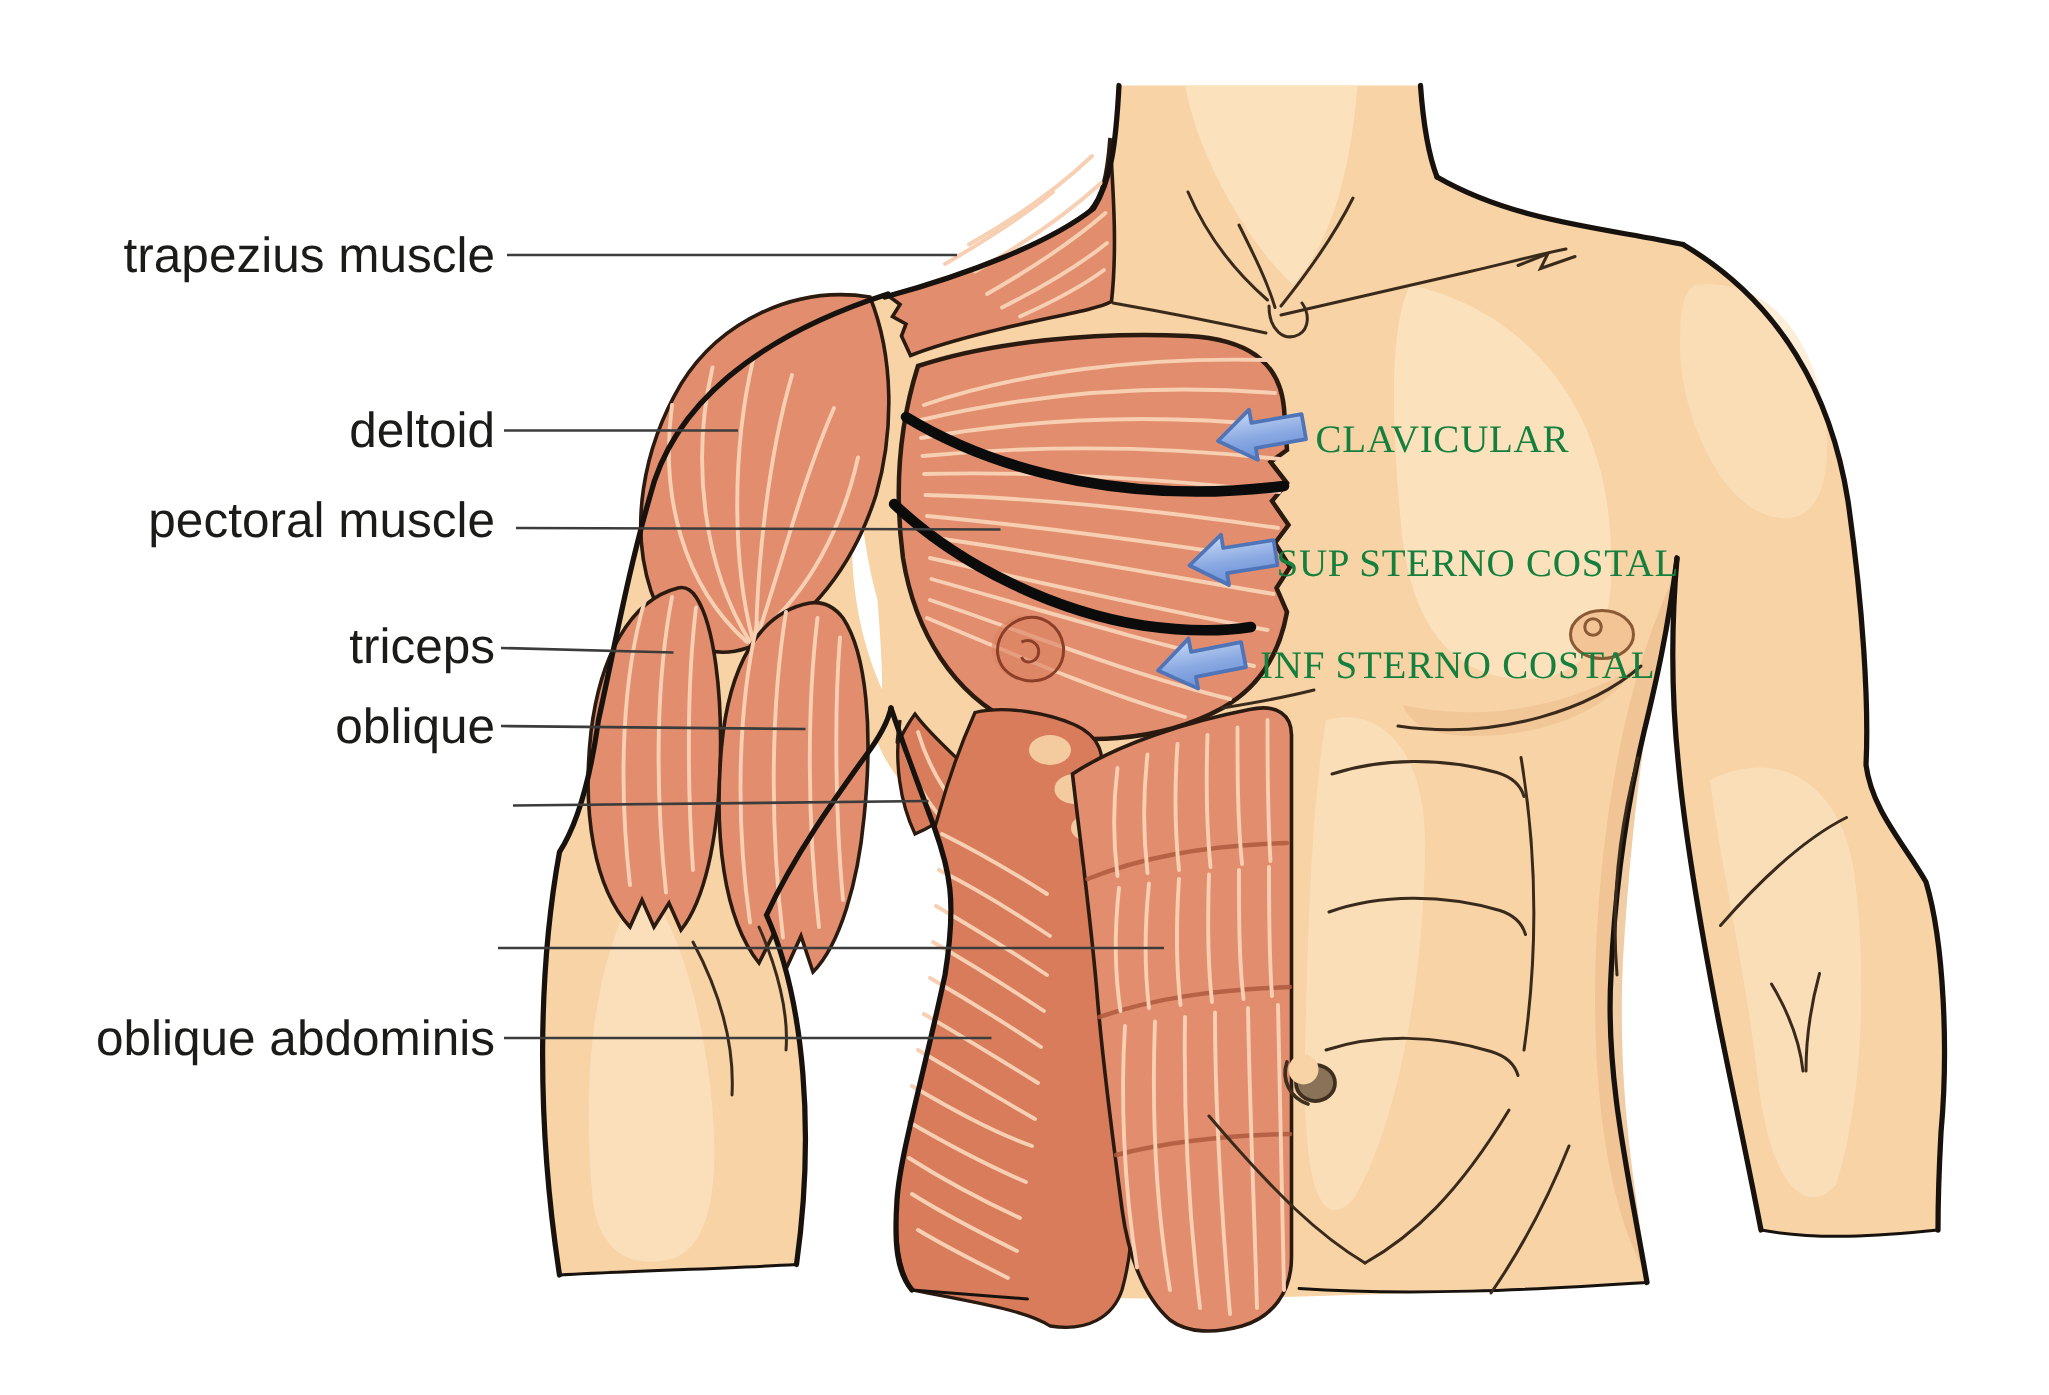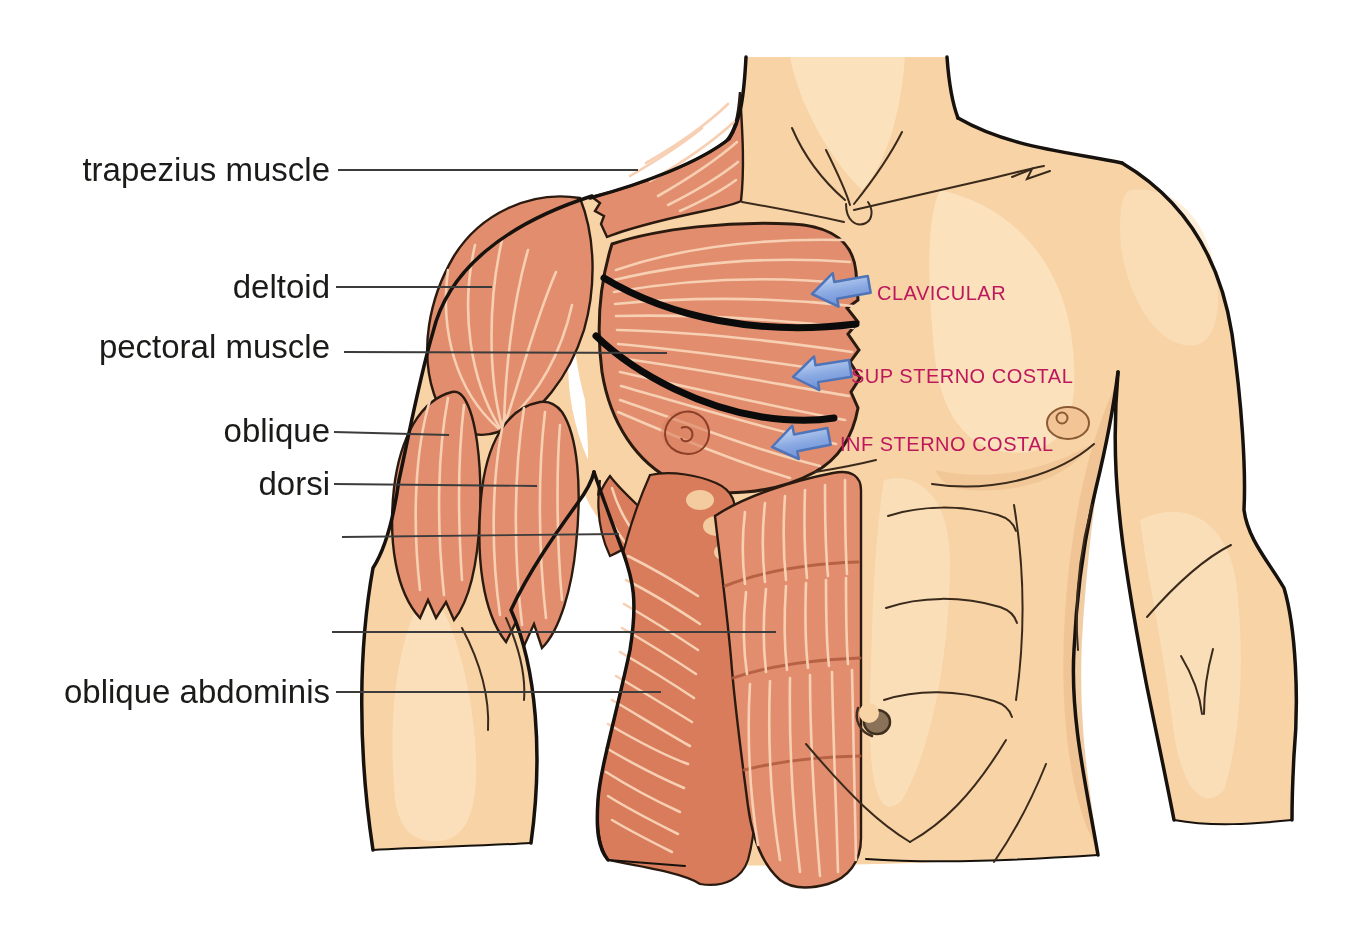--- a/index.html
+++ b/index.html
@@ -16,24 +16,25 @@
     position:absolute;
     right:1036px;
     white-space:nowrap;
     font-size:33px;
     line-height:40px;
     color:var(--label-text);
   }
   .label-right{
     position:absolute;
     white-space:nowrap;
-    font-size:20px;
+    font-size:26px;
     line-height:40px;
     letter-spacing:.5px;
-    color:#be185d;
+    color:#15803d;
+    font-family:Liberation Serif, serif;
   }
   
   .fill-skin{fill:var(--skin);}
   .fill-skin-hi{fill:var(--skin-highlight);}
   .fill-skin-sh{fill:var(--skin-shadow);}
   .fill-muscle{fill:var(--muscle);stroke:#2a1a10;stroke-width:2.4;}
   .fill-muscle-dk{fill:var(--muscle-dark);stroke:#2a1a10;stroke-width:2.2;}
   .fiber{stroke:var(--muscle-fiber);fill:none;stroke-width:2.6;stroke-linecap:round;}
   .tendon{stroke:var(--tendon);fill:none;stroke-width:3;stroke-linecap:round;opacity:.85;}
   .outline{stroke:var(--outline);fill:none;stroke-linecap:round;stroke-width:3.5;}
@@ -252,21 +253,21 @@
     <g>
       <polygon class="arrow" points="0,0 24,-17 24,-8 58,-8 58,9 24,9 24,17" transform="translate(812,294) rotate(-10)"></polygon>
       <polygon class="arrow" points="0,0 24,-17 24,-8 58,-8 58,9 24,9 24,17" transform="translate(793,377) rotate(-9)"></polygon>
       <polygon class="arrow" points="0,0 24,-17 24,-8 58,-8 58,9 24,9 24,17" transform="translate(772,447) rotate(-11)"></polygon>
     </g>
   </svg>
 
   <div class="label-left" style="top:150px">trapezius muscle</div>
   <div class="label-left" style="top:267px">deltoid</div>
   <div class="label-left" style="top:327px">pectoral muscle</div>
-  <div class="label-left" style="top:411px">oblique</div>
-  <div class="label-left" style="top:464px">dorsi</div>
+  <div class="label-left" style="top:411px">triceps</div>
+  <div class="label-left" style="top:464px">oblique</div>
   <div class="label-left" style="top:672px">oblique abdominis</div>
 
   <div class="label-right" style="left:877px;top:273px">CLAVICULAR</div>
   <div class="label-right" style="left:840px;top:424px">INF STERNO COSTAL</div>
   <div class="label-right" style="left:851px;top:356px">SUP STERNO COSTAL</div>
 
 </div>
 
 </body></html>

